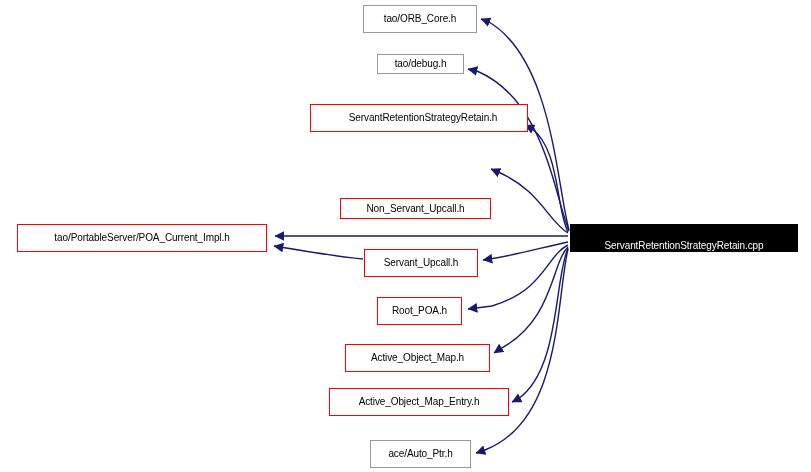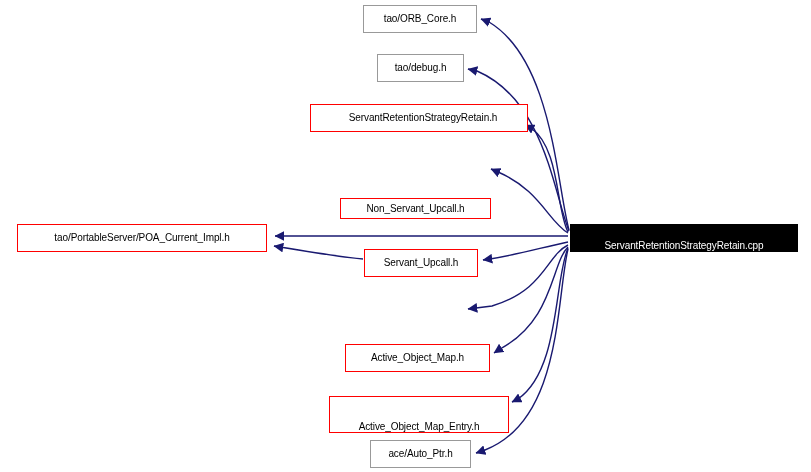--- a/index.html
+++ b/index.html
@@ -88,46 +88,49 @@
       <path d="M 568,248 C 554,280 560,370 518,399 L 512,402"></path>
 
       <path d="M 568,249 C 556,300 562,420 485,450 L 476,453"></path>
     </g>
   </svg>
 
   <div class="node gray" style="left:363px; top:5px; width:114px; height:28px;">
     <span class="node-label">tao/ORB_Core.h</span>
   </div>
 
-  <div class="node gray" style="left:377px; top:54px; width:87px; height:28px;">
+  <div class="node gray" style="left:377px; top:54px; width:87px; height:20px;">
     <span class="node-label">tao/debug.h</span>
   </div>
 
   <div class="node red" style="left:310px; top:104px; width:218px; height:28px;padding-left:8px;">
     <span class="node-label">ServantRetentionStrategyRetain.h</span>
   </div>
 
   <div class="node red" style="left:340px; top:151px; width:151px; height:21px;margin-top:47px;">
     <span class="node-label">Non_Servant_Upcall.h</span>
   </div>
 
   <div class="node red" style="left:17px; top:224px; width:250px; height:28px;">
     <span class="node-label">tao/PortableServer/POA_Current_Impl.h</span>
   </div>
 
   <div class="node red" style="left:364px; top:249px; width:114px; height:28px;">
     <span class="node-label">Servant_Upcall.h</span>
   </div>
 
+  <div class="node red" style="left:377px; top:297px; width:85px; height:28px;">
+    <span class="node-label">Root_POA.h</span>
+  </div>
 
   <div class="node red" style="left:345px; top:344px; width:145px; height:28px;">
     <span class="node-label">Active_Object_Map.h</span>
   </div>
 
-  <div class="node red" style="left:329px; top:396px; width:180px; height:37px;align-items:flex-end;">
+  <div class="node red" style="left:329px; top:388px; width:180px; height:28px;">
     <span class="node-label">Active_Object_Map_Entry.h</span>
   </div>
 
   <div class="node gray" style="left:370px; top:440px; width:101px; height:28px;">
     <span class="node-label">ace/Auto_Ptr.h</span>
   </div>
 
   <div class="node current" style="left:570px; top:224px; width:228px; height:28px;align-items:flex-end;">
     <span class="node-label">ServantRetentionStrategyRetain.cpp</span>
   </div>

